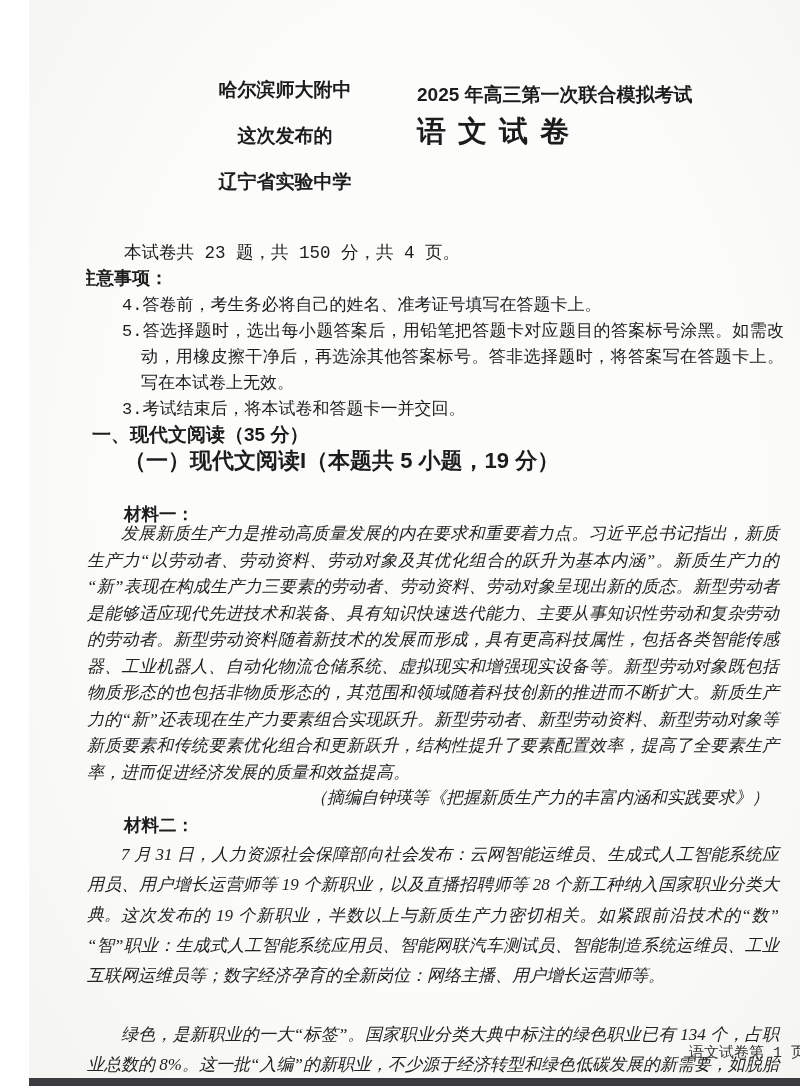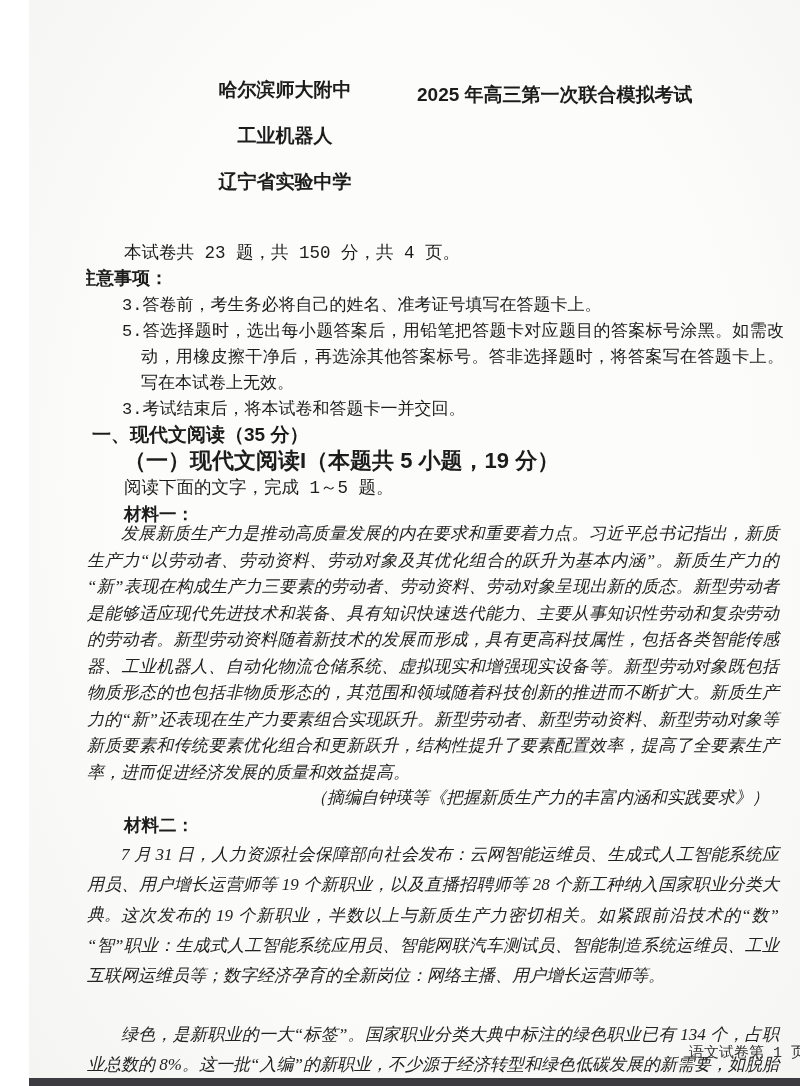--- a/index.html
+++ b/index.html
@@ -53,43 +53,43 @@
                white-space:nowrap;overflow:hidden;color:#333;}
   .bottom-bar{position:absolute;left:0;bottom:0;width:800px;height:8px;background:#3b3b40;}
 </style>
 </head>
 <body>
 
 <div class="page">
 
   <div class="schools">
     <div class="school hei">哈尔滨师大附中</div>
-    <div class="school hei">工业机器人</div>
+    <div class="school hei">这次发布的</div>
     <div class="school hei">辽宁省实验中学</div>
   </div>
 
   <div class="titles">
     <div class="exam-title hei">2025 年高三第一次联合模拟考试</div>
+    <div class="paper-title hei">语 文 试 卷</div>
   </div>
 
   <div class="info-line song">本试卷共 23 题，共 150 分，共 4 页。</div>
 
   <div class="notice-heading hei">
     <span>注意事项：</span>
   </div>
 
   <div class="notice-list song">
-    <div class="notice-item">3.答卷前，考生务必将自己的姓名、准考证号填写在答题卡上。</div>
+    <div class="notice-item">4.答卷前，考生务必将自己的姓名、准考证号填写在答题卡上。</div>
     <div class="notice-item">5.答选择题时，选出每小题答案后，用铅笔把答题卡对应题目的答案标号涂黑。如需改动，用橡皮擦干净后，再选涂其他答案标号。答非选择题时，将答案写在答题卡上。写在本试卷上无效。</div>
     <div class="notice-item">3.考试结束后，将本试卷和答题卡一并交回。</div>
   </div>
 
   <div class="sec-heading hei">一、现代文阅读（35 分）</div>
   <div class="sub-heading hei">（一）现代文阅读I（本题共 5 小题，19 分）</div>
-  <div class="instruction song">阅读下面的文字，完成 1～5 题。</div>
 
   <div class="mat-label mat1-label hei">材料一：</div>
   <p class="m1-body kai">发展新质生产力是推动高质量发展的内在要求和重要着力点。习近平总书记指出，新质生产力“以劳动者、劳动资料、劳动对象及其优化组合的跃升为基本内涵”。新质生产力的“新”表现在构成生产力三要素的劳动者、劳动资料、劳动对象呈现出新的质态。新型劳动者是能够适应现代先进技术和装备、具有知识快速迭代能力、主要从事知识性劳动和复杂劳动的劳动者。新型劳动资料随着新技术的发展而形成，具有更高科技属性，包括各类智能传感器、工业机器人、自动化物流仓储系统、虚拟现实和增强现实设备等。新型劳动对象既包括物质形态的也包括非物质形态的，其范围和领域随着科技创新的推进而不断扩大。新质生产力的“新”还表现在生产力要素组合实现跃升。新型劳动者、新型劳动资料、新型劳动对象等新质要素和传统要素优化组合和更新跃升，结构性提升了要素配置效率，提高了全要素生产率，进而促进经济发展的质量和效益提高。</p>
   <div class="attribution kai">（摘编自钟瑛等《把握新质生产力的丰富内涵和实践要求》）</div>
 
   <div class="mat-label mat2-label hei">材料二：</div>
   <p class="m2p m2p1 kai">7 月 31 日，人力资源社会保障部向社会发布：云网智能运维员、生成式人工智能系统应用员、用户增长运营师等 19 个新职业，以及直播招聘师等 28 个新工种纳入国家职业分类大典。</p>
   <p class="m2p m2p2 kai">这次发布的 19 个新职业，半数以上与新质生产力密切相关。如紧跟前沿技术的“数”“智”职业：生成式人工智能系统应用员、智能网联汽车测试员、智能制造系统运维员、工业互联网运维员等；数字经济孕育的全新岗位：网络主播、用户增长运营师等。</p>
   <p class="m2p m2p3 kai">绿色，是新职业的一大“标签”。国家职业分类大典中标注的绿色职业已有 134 个，占职业总数的 8%。这一批“入编”的新职业，不少源于经济转型和绿色低碳发展的新需要，如脱胎于</p>
 

